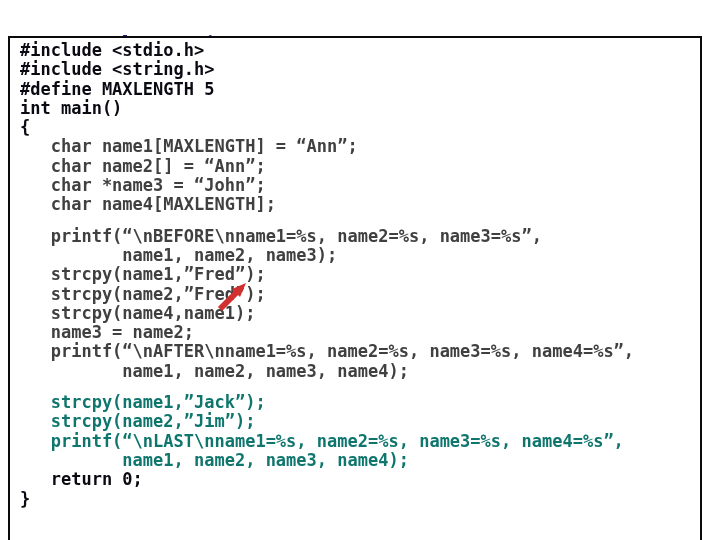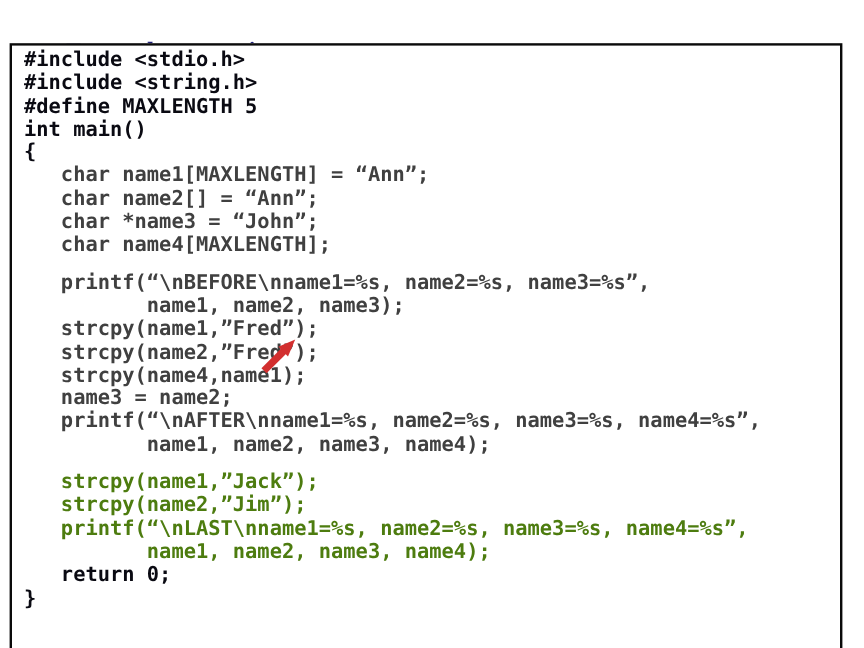--- a/index.html
+++ b/index.html
@@ -35,21 +35,21 @@
     font-family:"DejaVu Sans Mono", monospace;
     font-size:17px;
     font-weight:bold;
     line-height:19.3px;
     white-space:pre;
   }
   .code .line{height:19.3px;}
   .code .spacer{height:12px;}
   .c-black{color:#0a0a12;}
   .c-navy{color:#404040;}
-  .c-red{color:#4d7c0f;}
+  .c-red{color:#0f766e;}
   .pagenum{
     position:absolute;
     right:44px;bottom:9px;
     font-family:Liberation Sans, sans-serif;
     font-size:12px;
     color:#3b82f6;
   }
   .arrow{
     position:absolute;
     left:206px;top:280px;

